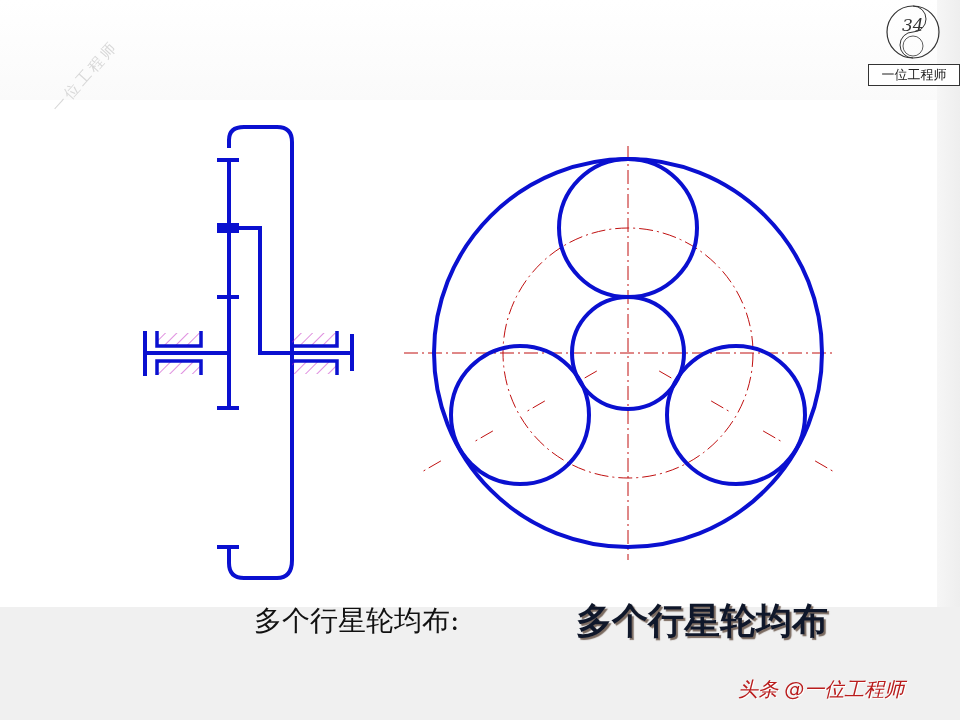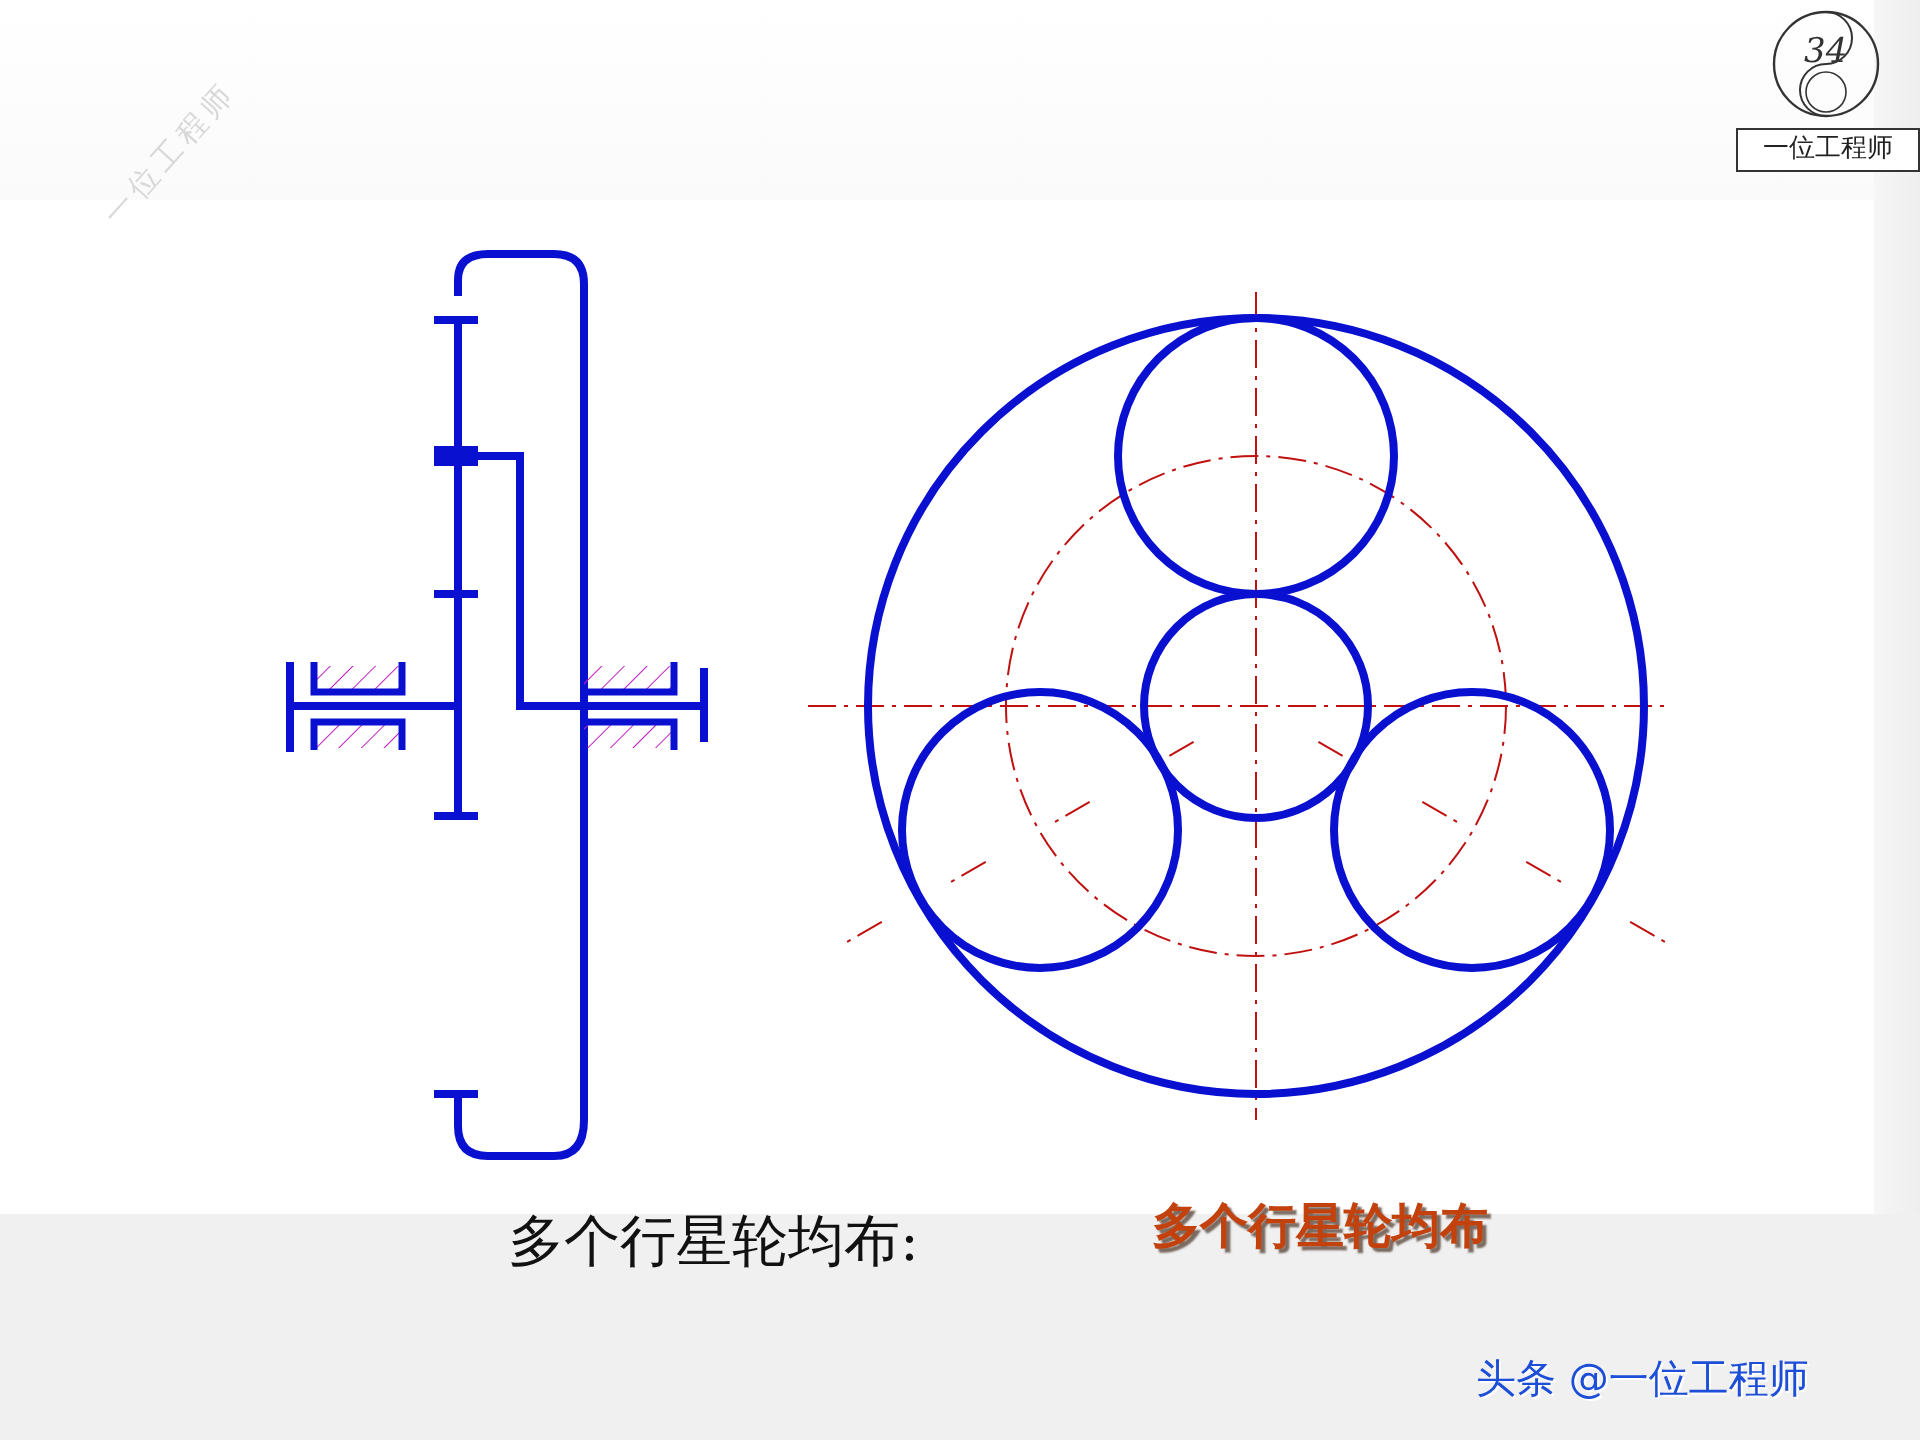--- a/index.html
+++ b/index.html
@@ -14,24 +14,24 @@
                     transform-origin:left top; color:#d8d8d8; font-family:"DejaVu Serif", serif;
                     font-size:15px; letter-spacing:3px; white-space:nowrap; }
   .logo { position:absolute; left:866px; top:2px; width:94px; height:86px; }
   .logo-label { position:absolute; left:868px; top:64px; width:90px; height:20px;
                 border:1px solid #333; background:#fff; font-family:"DejaVu Serif", serif;
                 font-size:13px; color:#222; text-align:center; line-height:20px; }
   svg.diagram { position:absolute; left:0; top:0; }
   .caption { position:absolute; left:254px; top:602px; font-family:"DejaVu Serif", serif;
              font-size:28px; color:#111; letter-spacing:0px; }
   .caption-red { position:absolute; left:576px; top:597px; font-family:"DejaVu Sans", sans-serif;
-                 font-weight:bold; font-size:24px; color:#c2410c;
+                 font-weight:bold; font-size:36px; color:#0f172a;
                  text-shadow:2px 2px 1px #7a6a60; }
   .footer { position:absolute; left:738px; top:676px; font-family:"DejaVu Sans", sans-serif;
-            font-size:20px; color:#1d4ed8; text-shadow:1px 1px 0 #fff; }
+            font-size:20px; color:#b91c1c; text-shadow:1px 1px 0 #fff;font-style:italic; }
 </style>
 </head>
 <body>
 
 <div class="slide"></div>
 <div class="top-fade"></div>
 <div class="right-fade"></div>
 
 <div class="watermark-diag" style="left:48px; top:104px;">一位工程师</div>
 

